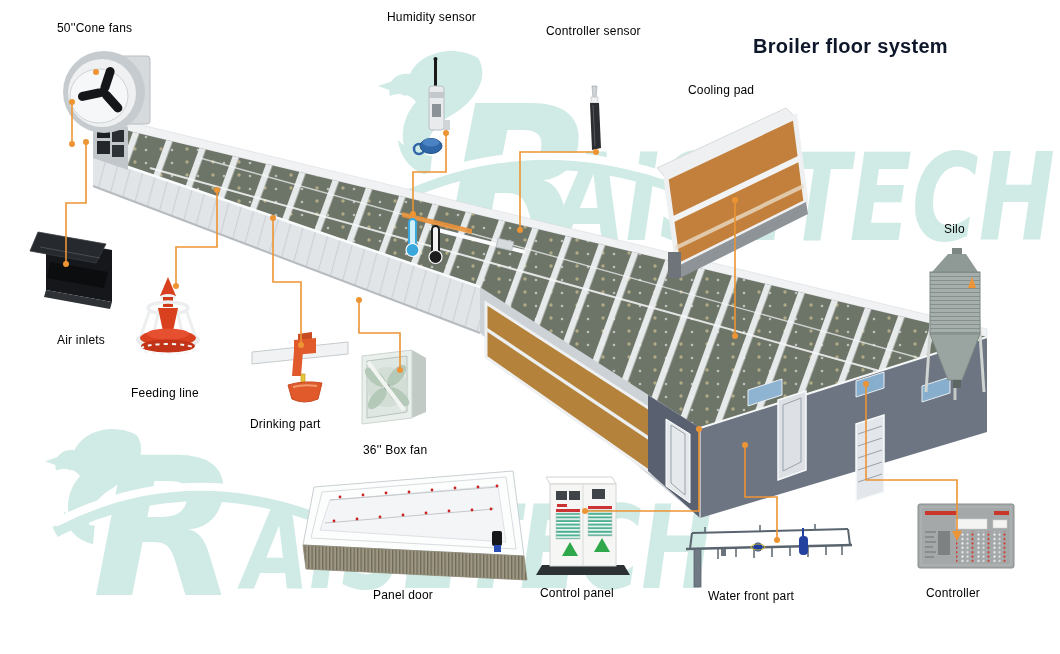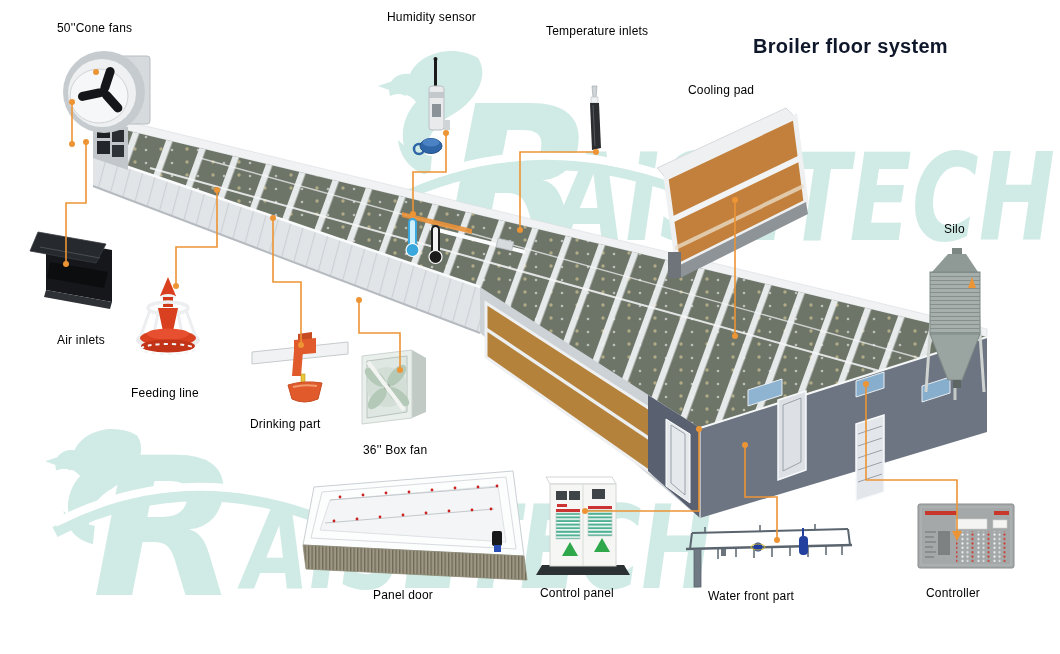--- a/index.html
+++ b/index.html
@@ -379,21 +379,21 @@
     <circle cx="866" cy="384" r="3"></circle>
     <circle cx="745" cy="445" r="3"></circle>
         <circle cx="777" cy="540" r="3"></circle>
     <polygon points="952,531 962,531 957,541"></polygon>
   </g>
 </svg>
 
   <div class="title">Broiler floor system</div>
   <div class="lbl" style="left:57px;top:21px">50''Cone fans</div>
   <div class="lbl" style="left:387px;top:10px">Humidity sensor</div>
-  <div class="lbl" style="left:546px;top:24px">Temperature inlets</div>
+  <div class="lbl" style="left:546px;top:24px">Controller sensor</div>
   <div class="lbl" style="left:688px;top:83px">Cooling pad</div>
   <div class="lbl" style="left:944px;top:222px">Silo</div>
   <div class="lbl" style="left:57px;top:333px">Air inlets</div>
   <div class="lbl" style="left:131px;top:386px">Feeding line</div>
   <div class="lbl" style="left:250px;top:417px">Drinking part</div>
   <div class="lbl" style="left:363px;top:443px">36'' Box fan</div>
   <div class="lbl" style="left:373px;top:588px">Panel door</div>
   <div class="lbl" style="left:540px;top:586px">Control panel</div>
   <div class="lbl" style="left:708px;top:589px">Water front part</div>
   <div class="lbl" style="left:926px;top:586px">Controller</div>

